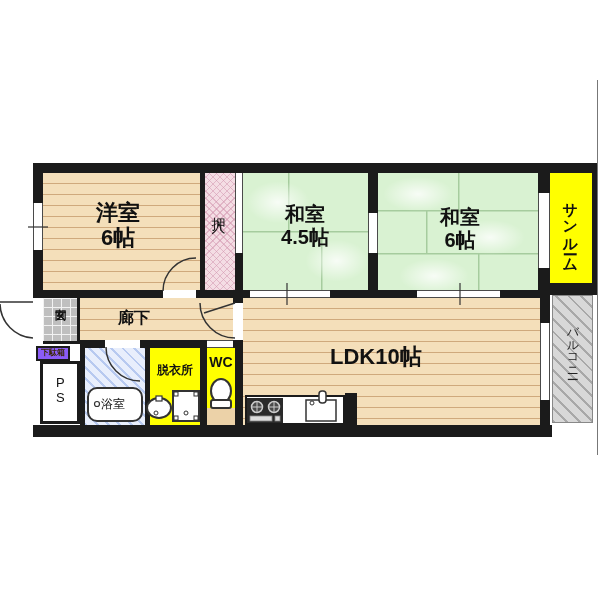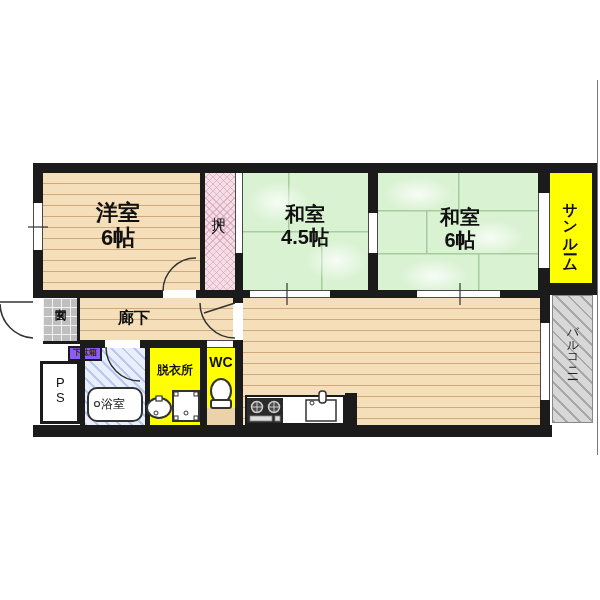--- a/index.html
+++ b/index.html
@@ -56,21 +56,21 @@
   <div class="abs yellow" style="left:550px;top:173px;width:42px;height:110px;"></div>
   <div class="abs wood" style="left:43px;top:298px;width:190px;height:42px;"></div>
   <div class="abs tile" style="left:43px;top:298px;width:37px;height:43px;border-right:3px solid #1b1b1b;"></div>
   <div class="abs wood" style="left:243px;top:298px;width:297px;height:127px;"></div>
   <div class="abs bluehatch" style="left:85px;top:348px;width:60px;height:77px;"></div>
   <div class="abs yellow" style="left:150px;top:348px;width:50px;height:77px;"></div>
   <div class="abs yellow" style="left:207px;top:348px;width:28px;height:60px;"></div>
   <div class="abs" style="left:207px;top:408px;width:28px;height:17px;background:#ecd2a8;"></div>
   <div class="abs grayhatch" style="left:552px;top:295px;width:41px;height:128px;"></div>
 
-  <div class="abs" style="left:36px;top:346px;width:34px;height:15px;background:#8b5cf6;border:2px solid #1b1b1b;margin-left:32px;">
+  <div class="abs" style="left:36px;top:346px;width:34px;height:15px;background:#8b5cf6;border:2px solid #1b1b1b;">
     <span class="abs" style="left:0;top:0;width:100%;font-size:8px;font-weight:bold;color:#3a2800;text-align:center;line-height:9px;">下駄箱</span>
   </div>
   <div class="abs" style="left:40px;top:361px;width:40px;height:63px;background:#fff;border:3px solid #1b1b1b;"></div>
   <div class="abs" style="left:245px;top:395px;width:100px;height:30px;background:#fff;border:2px solid #1b1b1b;"></div>
 
   <div class="abs wall" style="left:33px;top:163px;width:564px;height:10px;"></div>
   <div class="abs wall" style="left:33px;top:173px;width:10px;height:30px;"></div>
   <div class="abs win-v" style="left:33px;top:203px;width:10px;height:47px;"></div>
   <div class="abs wall" style="left:33px;top:250px;width:10px;height:48px;"></div>
   <div class="abs wall" style="left:200px;top:173px;width:5px;height:117px;"></div>
@@ -184,15 +184,16 @@
     <span>和室</span><br>
     <span>6帖</span>
   </div>
   <div class="abs lbl vert" style="left:562px;top:192px;font-size:15px;letter-spacing:1px;">サンルーム</div>
   <div class="abs lbl vert" style="left:54px;top:300px;font-size:11px;letter-spacing:1px;">玄関</div>
   <div class="abs lbl vert" style="left:52px;top:375px;font-size:13px;font-weight:normal;letter-spacing:0;">PS</div>
   <div class="abs lbl" style="left:118px;top:309px;font-size:16px;">廊下</div>
   <div class="abs lbl" style="left:101px;top:398px;font-size:12px;font-weight:normal;text-align:right;">浴室</div>
   <div class="abs lbl" style="left:150px;top:364px;width:50px;font-size:12px;">脱衣所</div>
   <div class="abs lbl" style="left:207px;top:354px;width:28px;font-size:14px;">WC</div>
+  <div class="abs lbl" style="left:330px;top:344px;font-size:22px;">LDK10帖</div>
   <div class="abs lbl vert" style="left:565px;top:318px;font-size:12px;font-weight:normal;color:#222;letter-spacing:0;">バルコニー</div>
 
 </div>
 
 </body></html>

